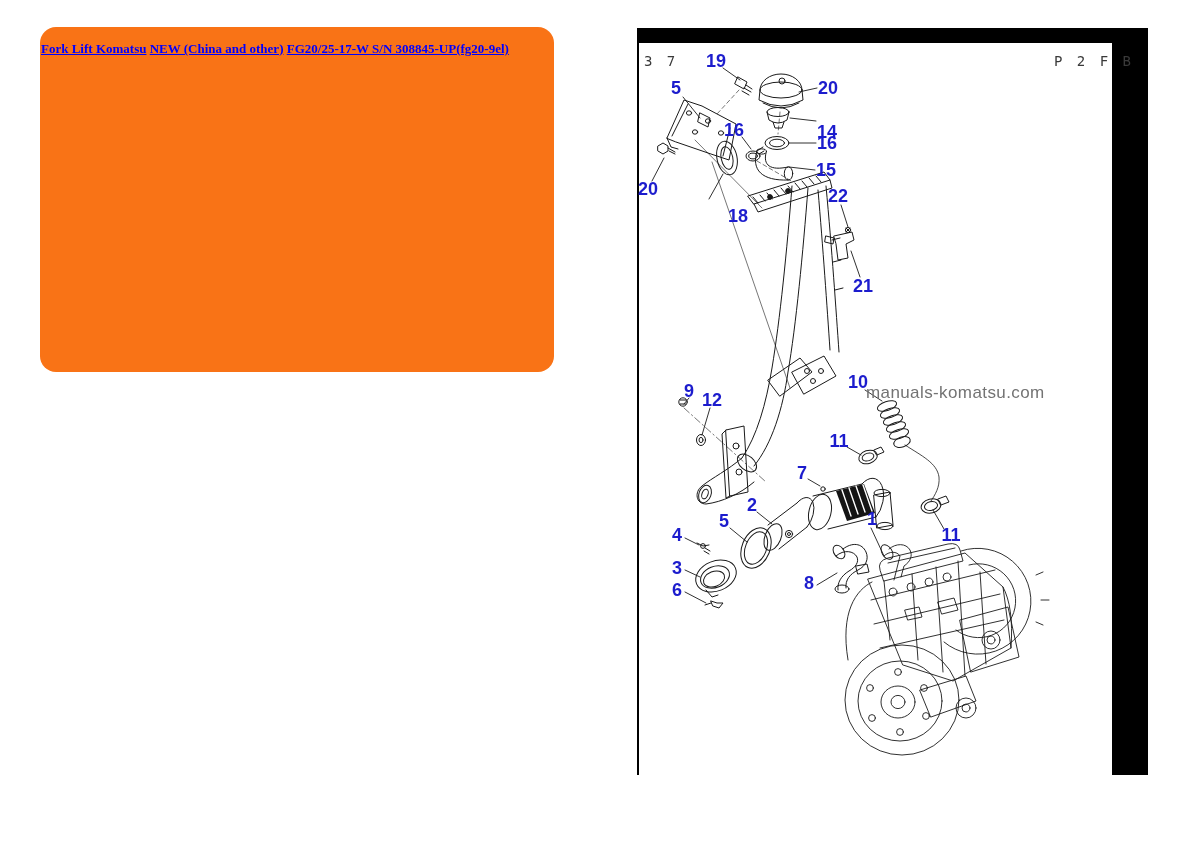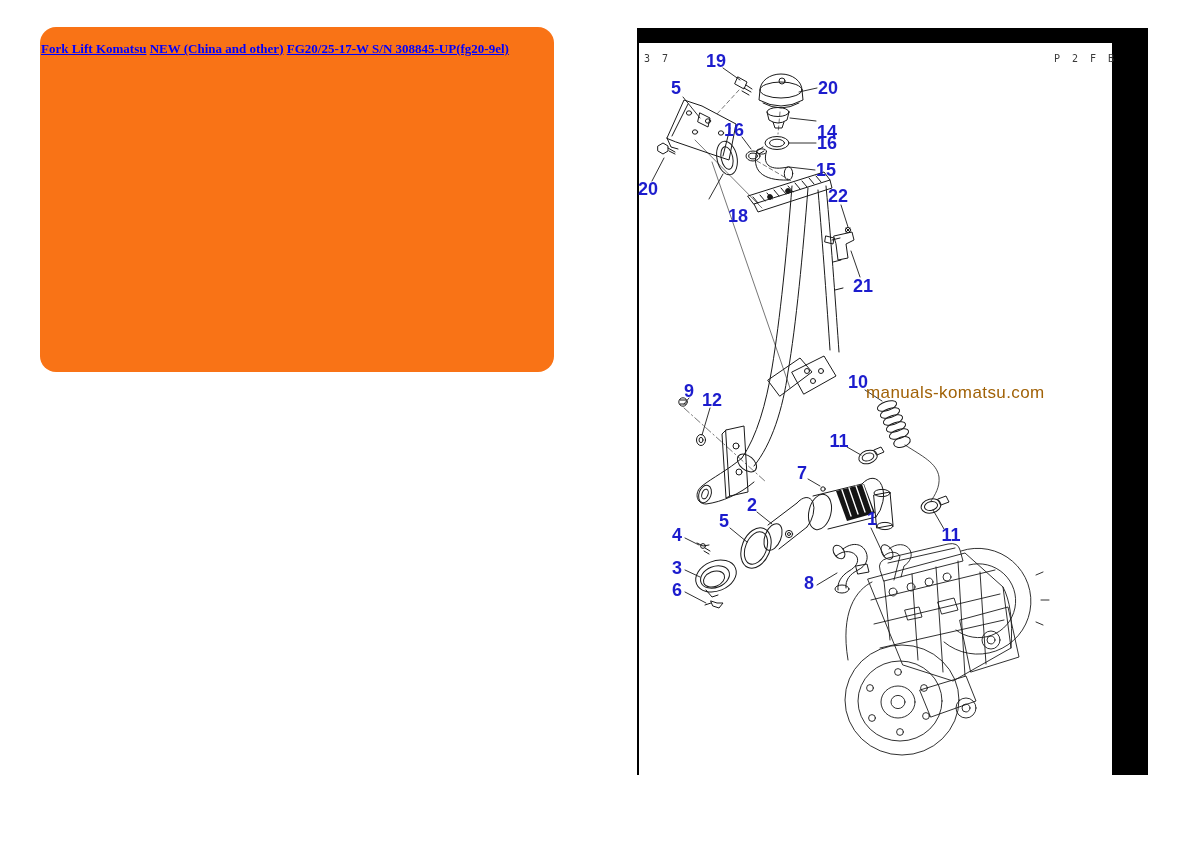--- a/index.html
+++ b/index.html
@@ -38,30 +38,30 @@
   }
   .catalog-page{
     position:absolute;left:637px;top:43px;width:475px;height:732px;
     background:#ffffff;
     border-left:2px solid #000;
     box-sizing:border-box;
   }
   .page-num,.page-code{
     position:absolute;top:53px;
     font-family:"DejaVu Sans Mono",monospace;
-    font-size:10px;color:#3a3a3a;letter-spacing:3px;white-space:pre;
+    font-size:14px;color:#3a3a3a;letter-spacing:3px;white-space:pre;
   }
   .page-num{left:644px;}
   .page-code{left:1054px;}
   .diagram-svg{
     position:absolute;left:637px;top:43px;width:475px;height:732px;
   }
   .watermark{
     position:absolute;left:866px;top:383px;
-    font-size:17px;letter-spacing:0.4px;color:#a16207;
+    font-size:17px;letter-spacing:0.4px;color:#737373;
     font-family:"Liberation Sans",sans-serif;
     white-space:nowrap;
   }
   .callout-layer{position:absolute;left:0;top:0;width:1190px;height:842px;pointer-events:none;border-radius:7px;}
   .callout{
     position:absolute;
     transform:translate(-50%,-50%);
     font-family:"Liberation Sans",sans-serif;
     font-weight:bold;font-size:18px;
     color:var(--callout-color,#1c1ccd);

